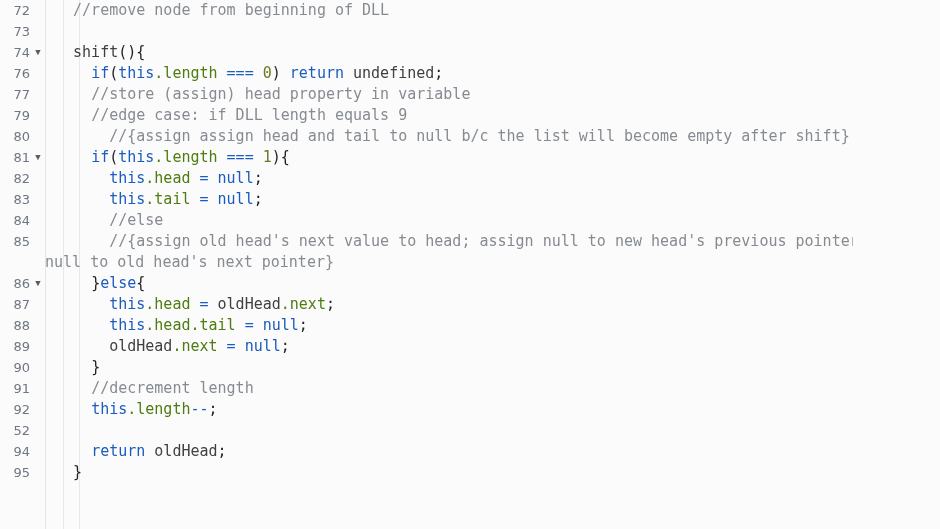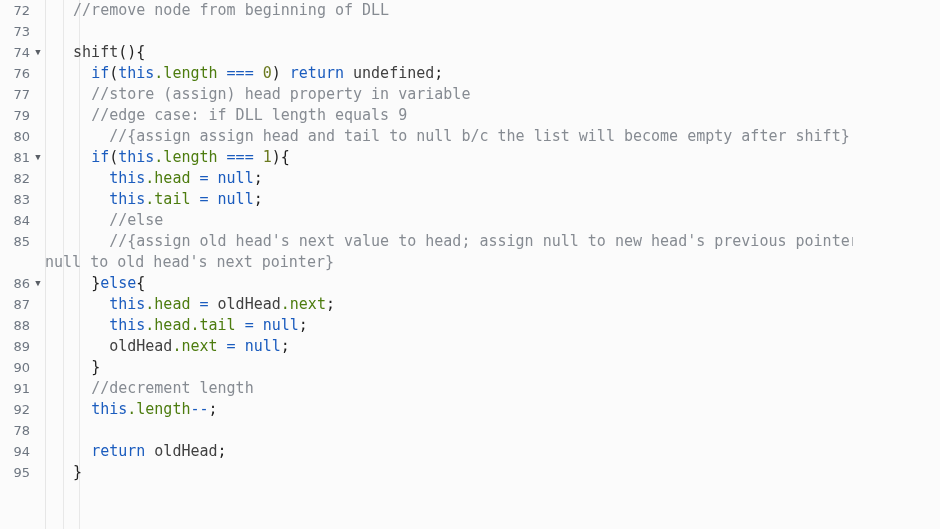--- a/index.html
+++ b/index.html
@@ -134,17 +134,17 @@
       <div class="row"><div class="ln">83</div><div class="fold empty"></div><div class="code"><span class="pun">      </span><span class="thisk">this</span><span class="prop">.tail</span><span class="pun"> </span><span class="op">=</span><span class="pun"> </span><span class="kw">null</span><span class="pun">;</span></div></div>
       <div class="row"><div class="ln">84</div><div class="fold empty"></div><div class="code"><span class="pun">      </span><span class="cmt">//else</span></div></div>
       <div class="row wrapped"><div class="ln">85</div><div class="fold empty"></div><div class="code flush"><span class="pun">      </span><span class="cmt">//{assign old head's next value to head; assign null to new head's previous pointer; assign null to old head's next pointer}</span></div></div>
       <div class="row"><div class="ln">86</div><div class="fold">▼</div><div class="code"><span class="pun">    </span><span class="pun">}</span><span class="kw">else</span><span class="pun">{</span></div></div>
       <div class="row"><div class="ln">87</div><div class="fold empty"></div><div class="code"><span class="pun">      </span><span class="thisk">this</span><span class="prop">.head</span><span class="pun"> </span><span class="op">=</span><span class="pun"> </span><span class="id">oldHead</span><span class="prop">.next</span><span class="pun">;</span></div></div>
       <div class="row"><div class="ln">88</div><div class="fold empty"></div><div class="code"><span class="pun">      </span><span class="thisk">this</span><span class="prop">.head</span><span class="prop">.tail</span><span class="pun"> </span><span class="op">=</span><span class="pun"> </span><span class="kw">null</span><span class="pun">;</span></div></div>
       <div class="row"><div class="ln">89</div><div class="fold empty"></div><div class="code"><span class="pun">      </span><span class="id">oldHead</span><span class="prop">.next</span><span class="pun"> </span><span class="op">=</span><span class="pun"> </span><span class="kw">null</span><span class="pun">;</span></div></div>
       <div class="row"><div class="ln">90</div><div class="fold empty"></div><div class="code"><span class="pun">    </span><span class="pun">}</span></div></div>
       <div class="row"><div class="ln">91</div><div class="fold empty"></div><div class="code"><span class="pun">    </span><span class="cmt">//decrement length</span></div></div>
       <div class="row"><div class="ln">92</div><div class="fold empty"></div><div class="code"><span class="pun">    </span><span class="thisk">this</span><span class="prop">.length</span><span class="op">--</span><span class="pun">;</span></div></div>
-      <div class="row"><div class="ln">78</div><div class="fold empty"></div><div class="code"><span class="pun">    </span></div></div>
+      <div class="row"><div class="ln">52</div><div class="fold empty"></div><div class="code"><span class="pun">    </span></div></div>
       <div class="row"><div class="ln">94</div><div class="fold empty"></div><div class="code"><span class="pun">    </span><span class="kw">return</span><span class="pun"> </span><span class="id">oldHead</span><span class="pun">;</span></div></div>
       <div class="row"><div class="ln">95</div><div class="fold empty"></div><div class="code"><span class="pun">  </span><span class="pun">}</span></div></div>
     </div>
 </div>
 
 </body></html>

